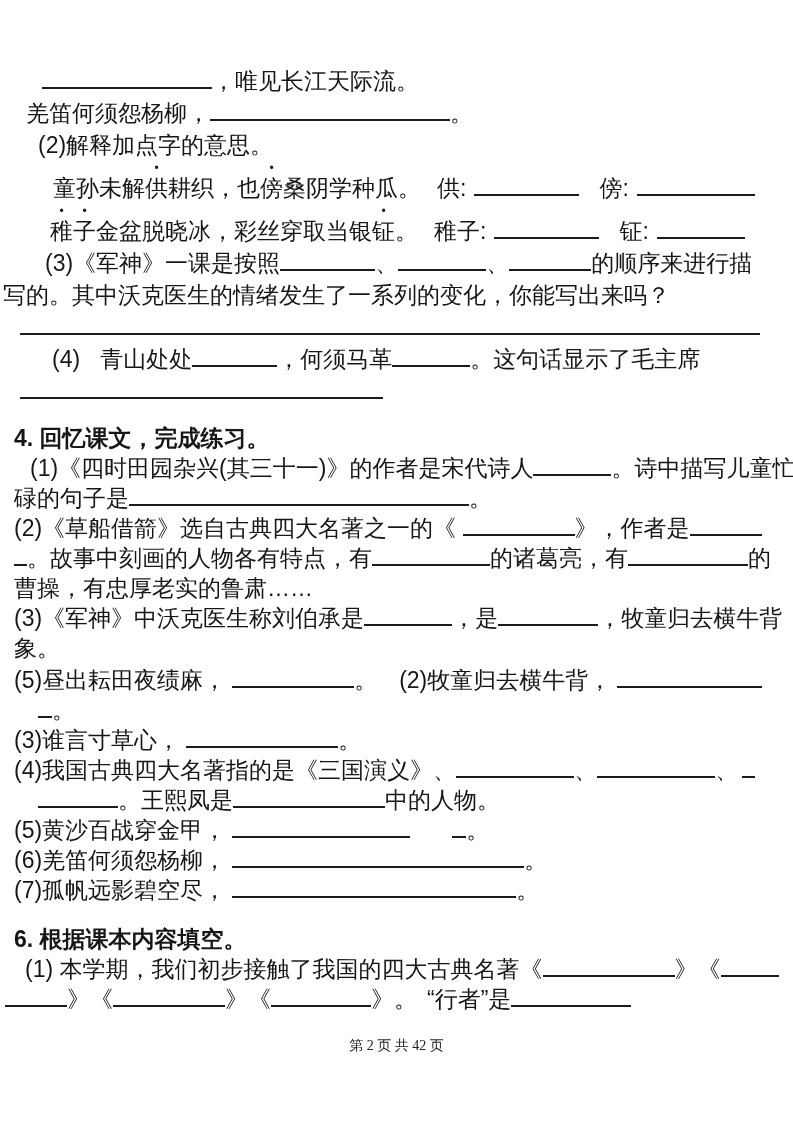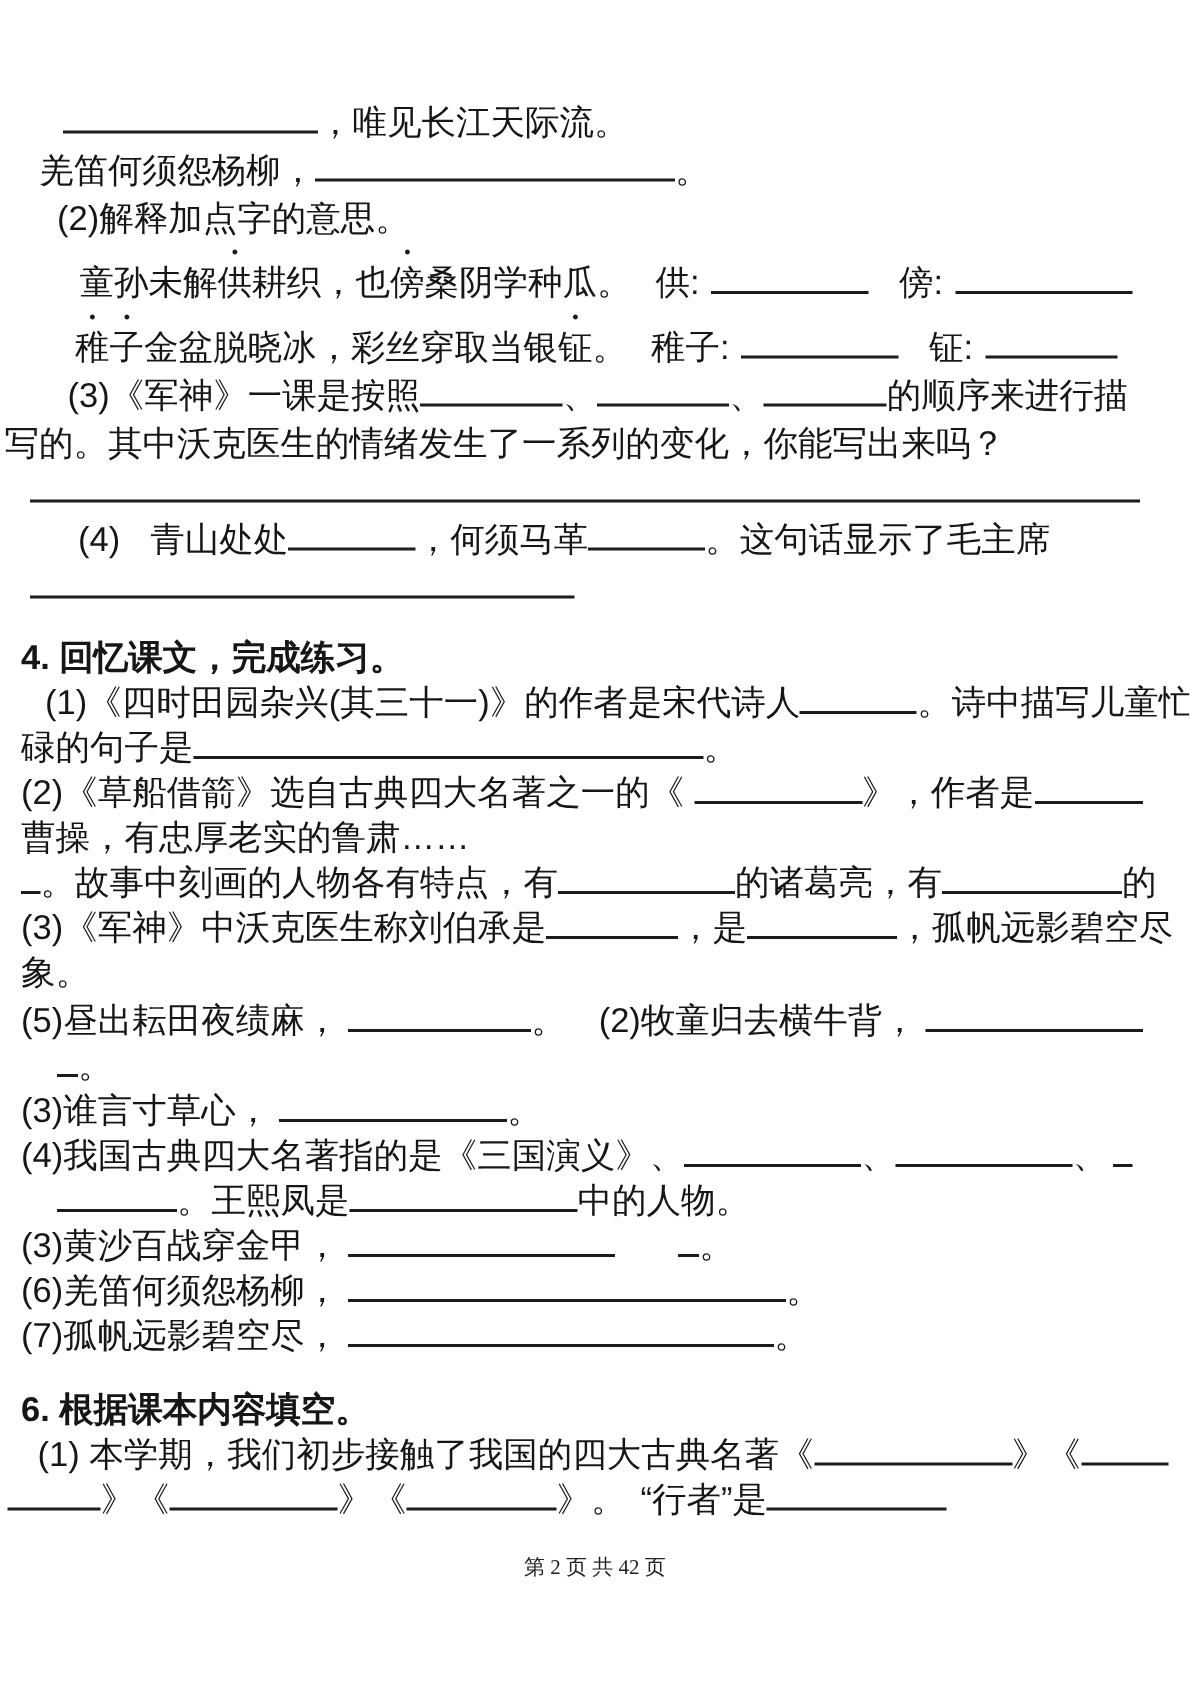--- a/index.html
+++ b/index.html
@@ -55,33 +55,33 @@
     <div class="line px20"><span class="bl" style="width: 740px;"></span></div>
     <div class="line px52"><span>(4)</span><span class="g" style="width: 20px;"></span><span>青山处处</span><span class="bl" style="width: 85px;"></span><span>，何须马革</span><span class="bl" style="width: 78px;"></span><span>。这句话显示了毛主席</span></div>
     <div class="line px20"><span class="bl" style="width: 363px;"></span></div>
   </div>
 
   <div class="s4">
     <div class="line hdr px14 mt16">4. 回忆课文，完成练习。</div>
     <div class="line px30"><span>(1)《四时田园杂兴(其三十一)》的作者是宋代诗人</span><span class="bl" style="width: 78px;"></span><span>。诗中描写儿童忙</span></div>
     <div class="line px14"><span>碌的句子是</span><span class="bl" style="width: 340px;"></span><span>。</span></div>
     <div class="line px14"><span>(2)《草船借箭》选自古典四大名著之一的《 </span><span class="bl" style="width: 112px;"></span><span>》，作者是</span><span class="bl" style="width: 72px;"></span></div>
+    <div class="line px14"><span class="bl" style="width: 13px;"></span><span>。故事中刻画的人物各有特点，有</span><span class="bl" style="width: 118px;"></span><span>的诸葛亮，有</span><span class="bl" style="width: 120px;"></span><span>的</span></div>
     <div class="line px14"><span>曹操，有忠厚老实的鲁肃……</span></div>
-    <div class="line px14"><span class="bl" style="width: 13px;"></span><span>。故事中刻画的人物各有特点，有</span><span class="bl" style="width: 118px;"></span><span>的诸葛亮，有</span><span class="bl" style="width: 120px;"></span><span>的</span></div>
-    <div class="line px14"><span>(3)《军神》中沃克医生称刘伯承是</span><span class="bl" style="width: 88px;"></span><span>，是</span><span class="bl" style="width: 100px;"></span><span>，孤帆远影碧空尽</span></div>
+    <div class="line px14"><span>(3)《军神》中沃克医生称刘伯承是</span><span class="bl" style="width: 88px;"></span><span>，是</span><span class="bl" style="width: 100px;"></span><span>，牧童归去横牛背</span></div>
     <div class="line px14"><span>象。</span></div>
   </div>
 
   <div class="s5">
     <div class="line px14 mt2"><span>(5)昼出耘田夜绩麻，</span><span class="g" style="width: 6px;"></span><span class="bl" style="width: 122px;"></span><span>。</span><span class="g" style="width: 22px;"></span><span>(2)牧童归去横牛背，</span><span class="g" style="width: 6px;"></span><span class="bl" style="width: 145px;"></span></div>
     <div class="line px38"><span class="bl" style="width: 14px;"></span><span>。</span></div>
     <div class="line px14"><span>(3)谁言寸草心，</span><span class="g" style="width: 6px;"></span><span class="bl" style="width: 152px;"></span><span>。</span></div>
     <div class="line px14"><span>(4)我国古典四大名著指的是《三国演义》、</span><span class="bl" style="width: 118px;"></span><span>、</span><span class="bl" style="width: 118px;"></span><span>、</span><span class="g" style="width: 4px;"></span><span class="bl" style="width: 13px;"></span></div>
     <div class="line px38"><span class="bl" style="width: 80px;"></span><span>。王熙凤是</span><span class="bl" style="width: 152px;"></span><span>中的人物。</span></div>
-    <div class="line px14"><span>(3)黄沙百战穿金甲，</span><span class="g" style="width: 6px;"></span><span class="bl" style="width: 178px;"></span><span class="g" style="width: 42px;"></span><span class="bl" style="width: 14px;"></span><span>。</span></div>
+    <div class="line px14"><span>(5)黄沙百战穿金甲，</span><span class="g" style="width: 6px;"></span><span class="bl" style="width: 178px;"></span><span class="g" style="width: 42px;"></span><span class="bl" style="width: 14px;"></span><span>。</span></div>
     <div class="line px14"><span>(6)羌笛何须怨杨柳，</span><span class="g" style="width: 6px;"></span><span class="bl" style="width: 292px;"></span><span>。</span></div>
     <div class="line px14"><span>(7)孤帆远影碧空尽，</span><span class="g" style="width: 6px;"></span><span class="bl" style="width: 284px;"></span><span>。</span></div>
   </div>
 
   <div class="s6">
     <div class="line hdr px14 mt19">6. 根据课本内容填空。</div>
     <div class="line px25"><span>(1) 本学期，我们初步接触了我国的四大古典名著《</span><span class="bl" style="width: 132px;"></span><span>》《</span><span class="bl" style="width: 58px;"></span></div>
     <div class="line px5"><span class="bl" style="width: 62px;"></span><span>》《</span><span class="bl" style="width: 112px;"></span><span>》《</span><span class="bl" style="width: 100px;"></span><span>》。</span><span class="g" style="width: 10px;"></span><span>“行者”是</span><span class="bl" style="width: 120px;"></span></div>
   </div>
 

